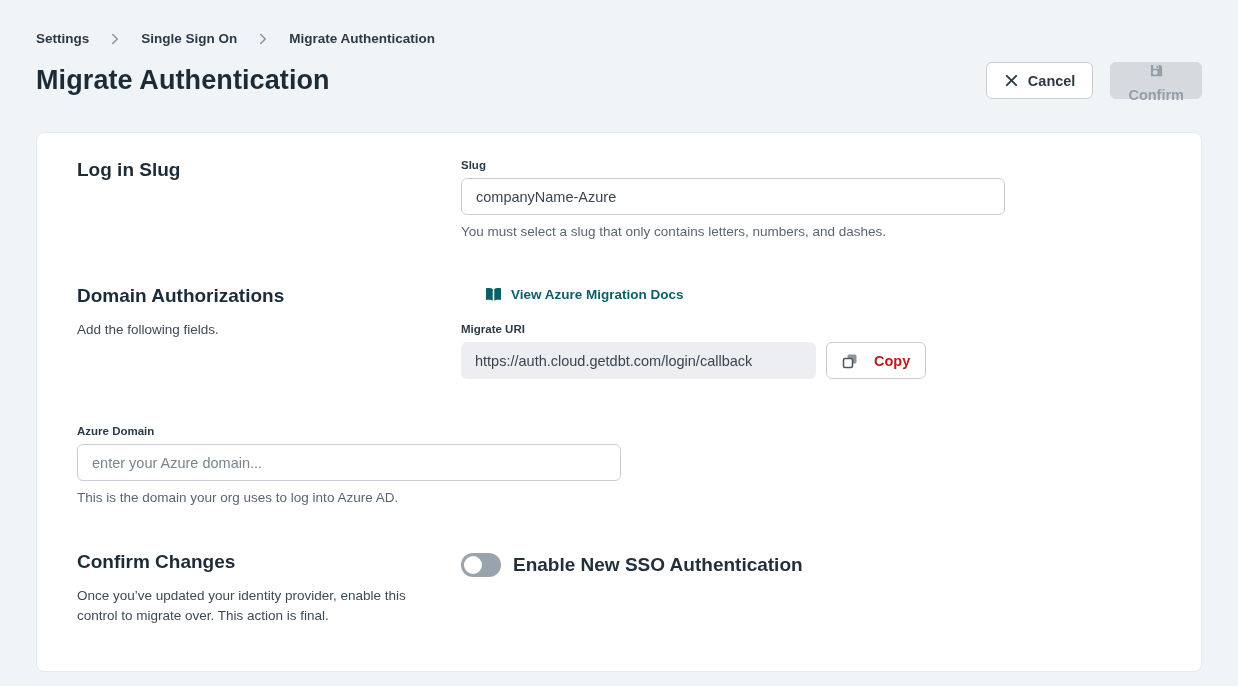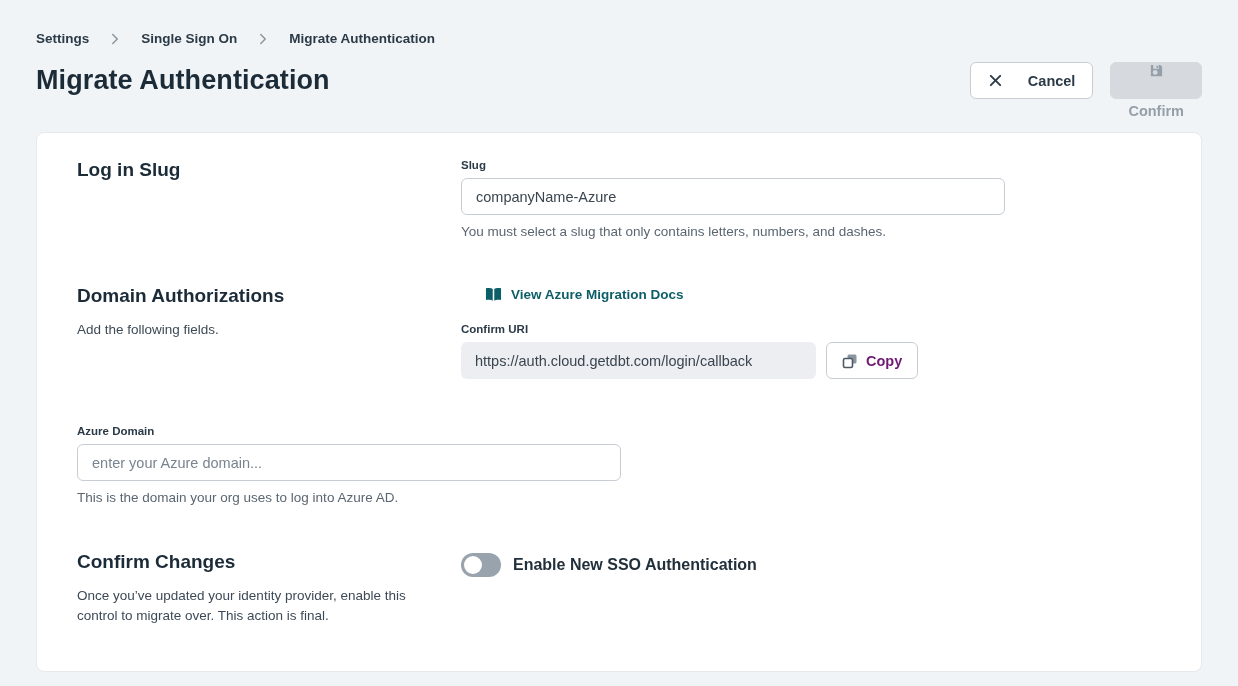--- a/index.html
+++ b/index.html
@@ -22,21 +22,21 @@
   .crumb-sep svg { width: 12px; height: 12px; }
 
   
   .header-row {
     display: flex; align-items: center; justify-content: space-between;
     margin-top: 16px;
   }
   .page-title { font-size: 27px; font-weight: 700; color: #1c2b38; letter-spacing: 0.1px; }
   .actions { display: flex; align-items: center; gap: 17px; }
   .btn {
-    display: inline-flex; align-items: center; gap: 25px;
+    display: inline-flex; align-items: center; gap: 9px;
     height: 37px; padding: 0 17px; border-radius: 6px;
     font-size: 14.5px; font-weight: 600; cursor: pointer;
     font-family: "Liberation Sans", sans-serif;
   }
   .btn-cancel { background: #ffffff; border: 1px solid #c8cdd4; color: #2b3a47; }
   .btn-confirm { background: #d6dade; border: 1px solid #d6dade; color: #959fa9; cursor: default; flex-direction: column; }
   .btn svg { width: 15px; height: 15px; }
 
   
   .card {
@@ -76,37 +76,37 @@
   .docs-link svg { width: 17px; height: 15px; }
   .callback-block { margin-top: 17px; }
   .callback-row { display: flex; align-items: center; gap: 10px; }
   .readonly-field {
     width: 355px; height: 37px;
     background: #eceef1; border: none; border-radius: 6px;
     display: flex; align-items: center; padding: 0 14px;
     font-size: 14.5px; color: #3a4550;
   }
   .btn-copy {
-    display: inline-flex; align-items: center; gap: 8px;
+    display: inline-flex; align-items: center; gap: 16px;
     height: 37px; padding: 0 15px;
     background: #ffffff; border: 1px solid #c8cdd4; border-radius: 6px;
-    font-size: 14.5px; font-weight: 600; color: #701a75; cursor: pointer;
+    font-size: 14.5px; font-weight: 600; color: #b91c1c; cursor: pointer;
   }
   .btn-copy svg { width: 16px; height: 16px; }
 
   .toggle-row { display: flex; align-items: center; gap: 12px; margin-top: 2px; }
   .toggle {
     position: relative; width: 40px; height: 24px; border-radius: 12px;
     background: #99a3ad; cursor: pointer; flex: none;
   }
   .toggle-knob {
     position: absolute; top: 3px; left: 3px;
     width: 18px; height: 18px; border-radius: 50%; background: #ffffff;
   }
-  .toggle-label { font-size: 16px; font-weight: 700; color: #22303c; }
+  .toggle-label { font-size: 19px; font-weight: 700; color: #22303c; }
 </style>
 </head>
 <body>
 
 <div class="page">
 
   <div class="breadcrumb">
     <span class="crumb">Settings</span>
     <span class="crumb-sep">
       <svg viewBox="0 0 16 16" fill="none" stroke="#8b95a0" stroke-width="2" stroke-linecap="round" stroke-linejoin="round">
@@ -167,21 +167,21 @@
         <a class="docs-link">
           <span style="display:inline-flex;">
             <svg viewBox="0 0 18 15" fill="#0e5e68">
                 <path d="M1 1 C3.5 0.2 6.5 0.5 8.2 1.6 V14 C6.5 12.9 3.5 12.6 1 13.4 Z"></path>
                 <path d="M17 1 C14.5 0.2 11.5 0.5 9.8 1.6 V14 C11.5 12.9 14.5 12.6 17 13.4 Z"></path>
               </svg>
           </span>
           <span>View Azure Migration Docs</span>
         </a>
         <div class="callback-block">
-          <label class="field-label">Confirm URI</label>
+          <label class="field-label">Migrate URI</label>
           <div class="callback-row">
             <div class="readonly-field">https://auth.cloud.getdbt.com/login/callback</div>
             <button class="btn-copy">
               <span style="display:inline-flex;">
                 <svg viewBox="0 0 16 16">
                     <rect x="5.5" y="1.5" width="9" height="9" rx="1.5" fill="#8b95a0"></rect>
                     <rect x="1.5" y="5.5" width="9" height="9" rx="1.5" fill="#ffffff" stroke="#4d5a66" stroke-width="1.6"></rect>
                   </svg>
               </span>
               <span>Copy</span>

